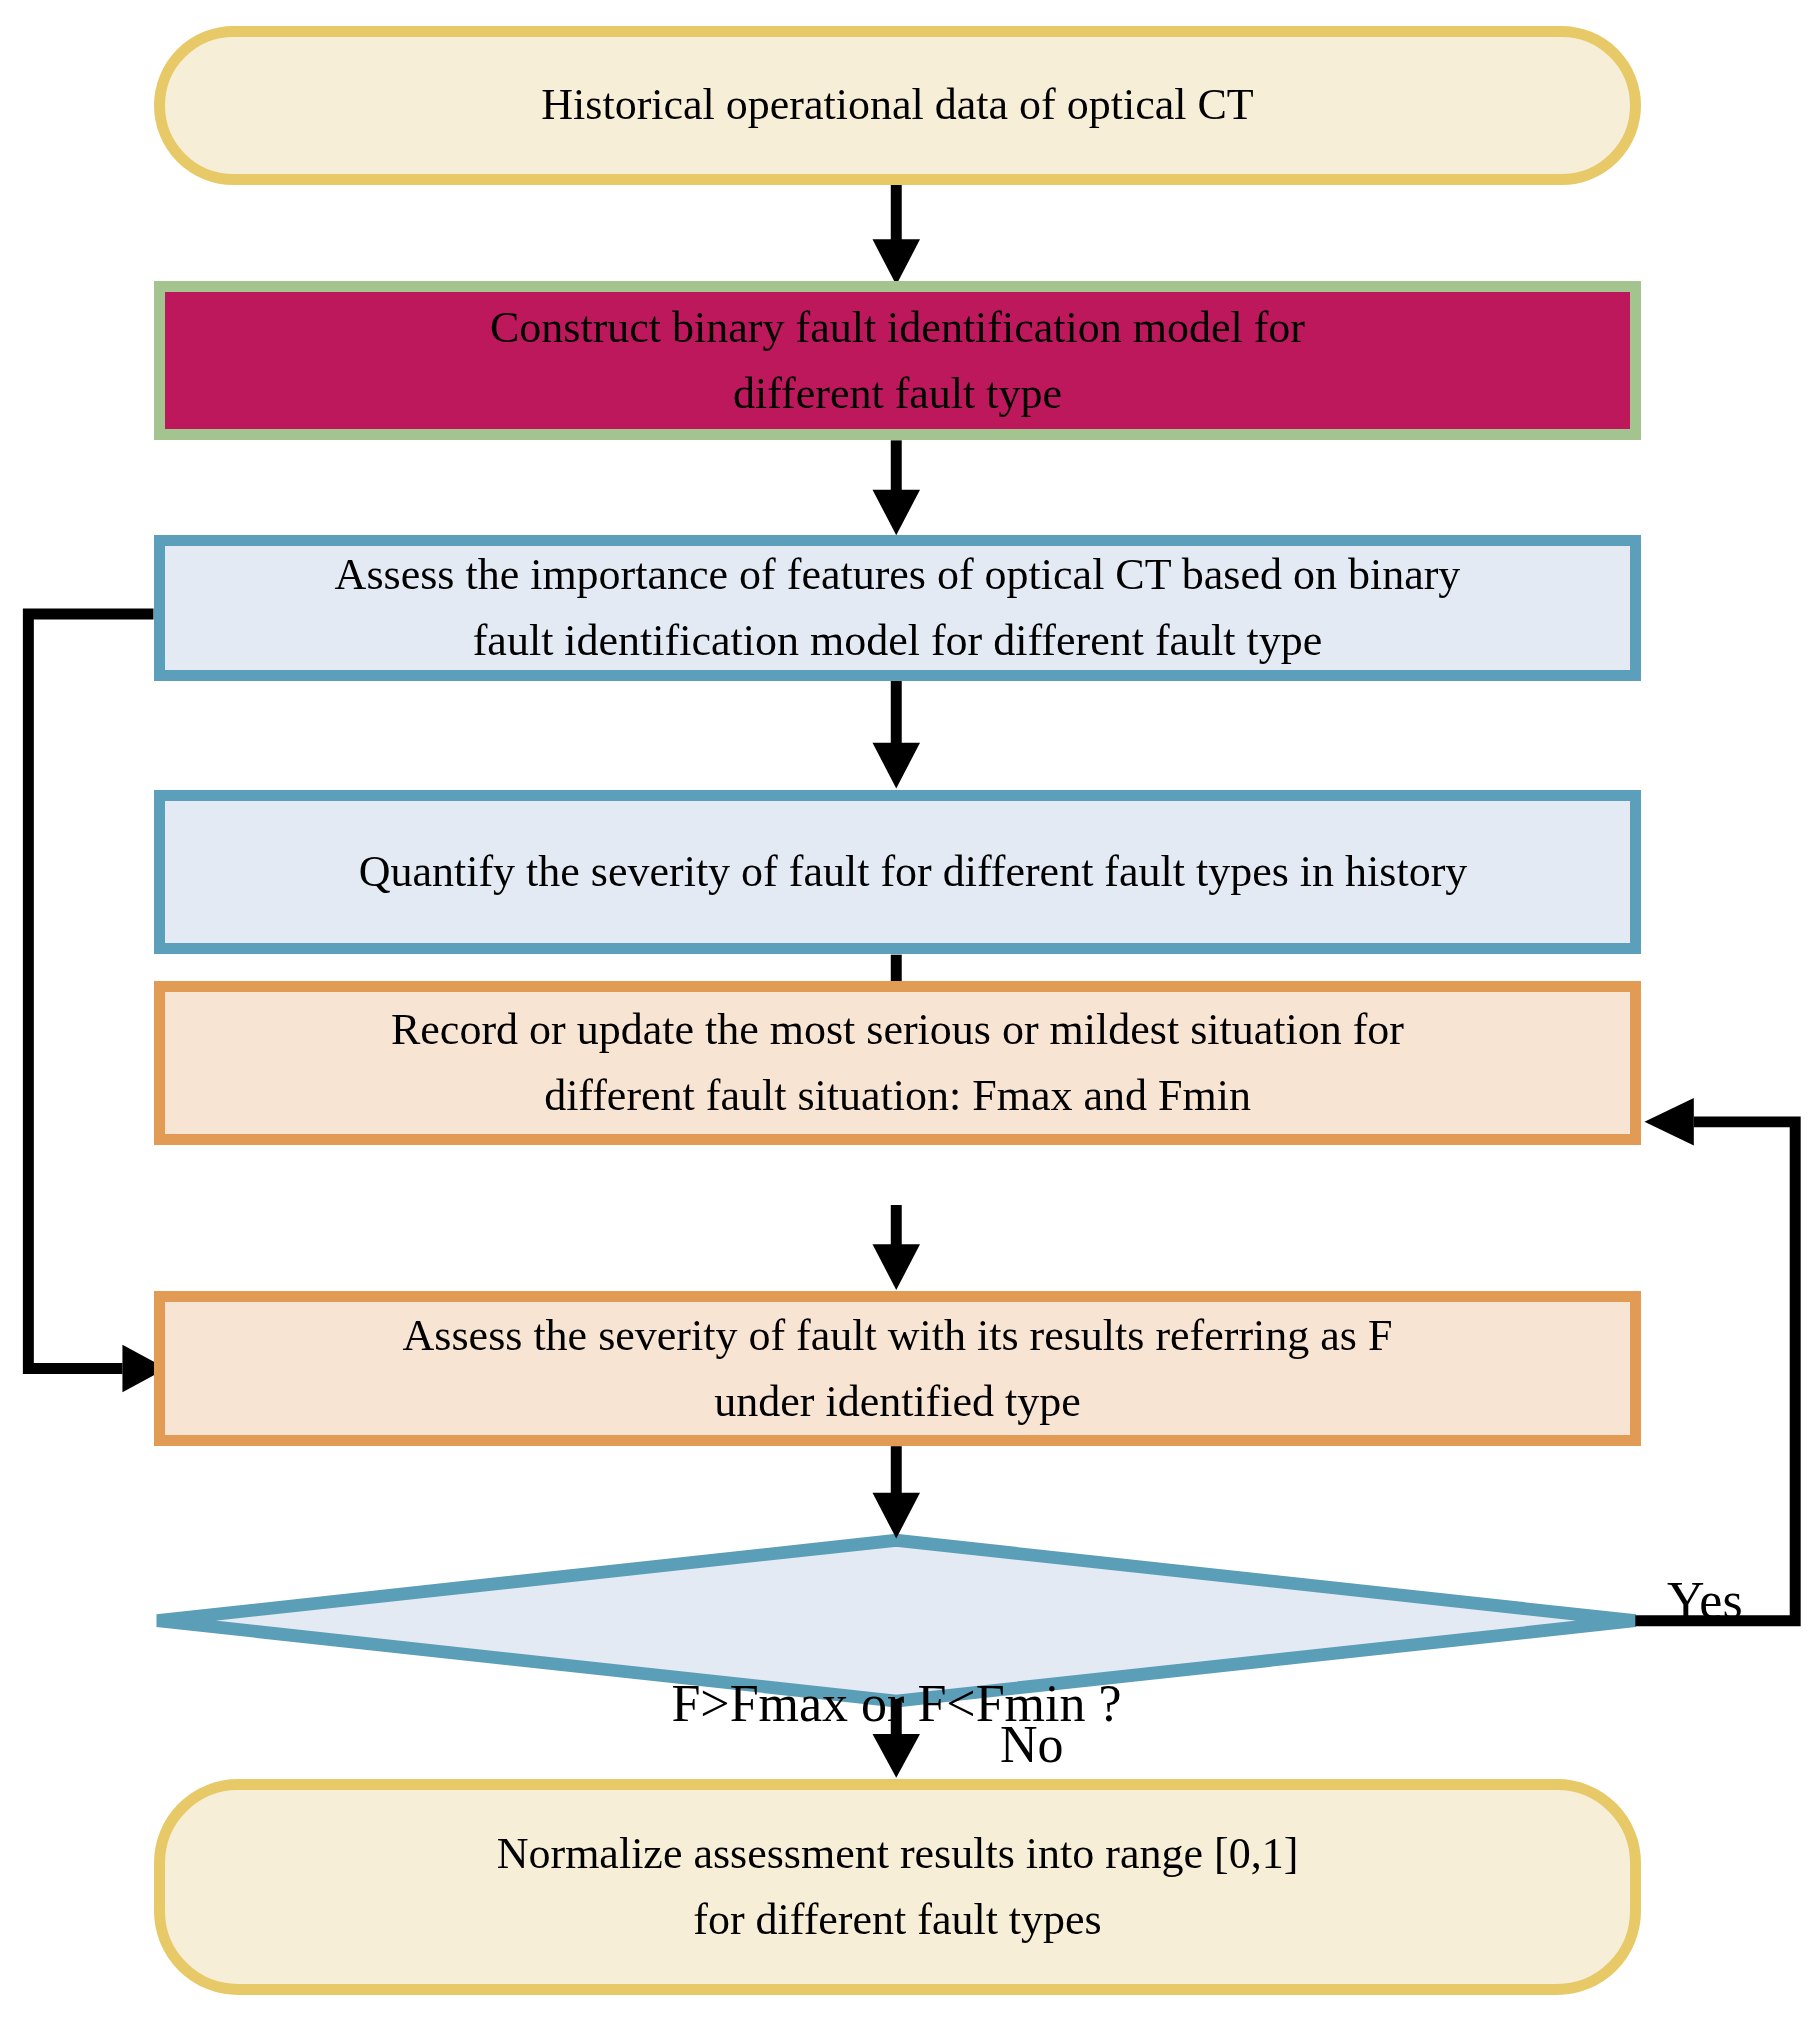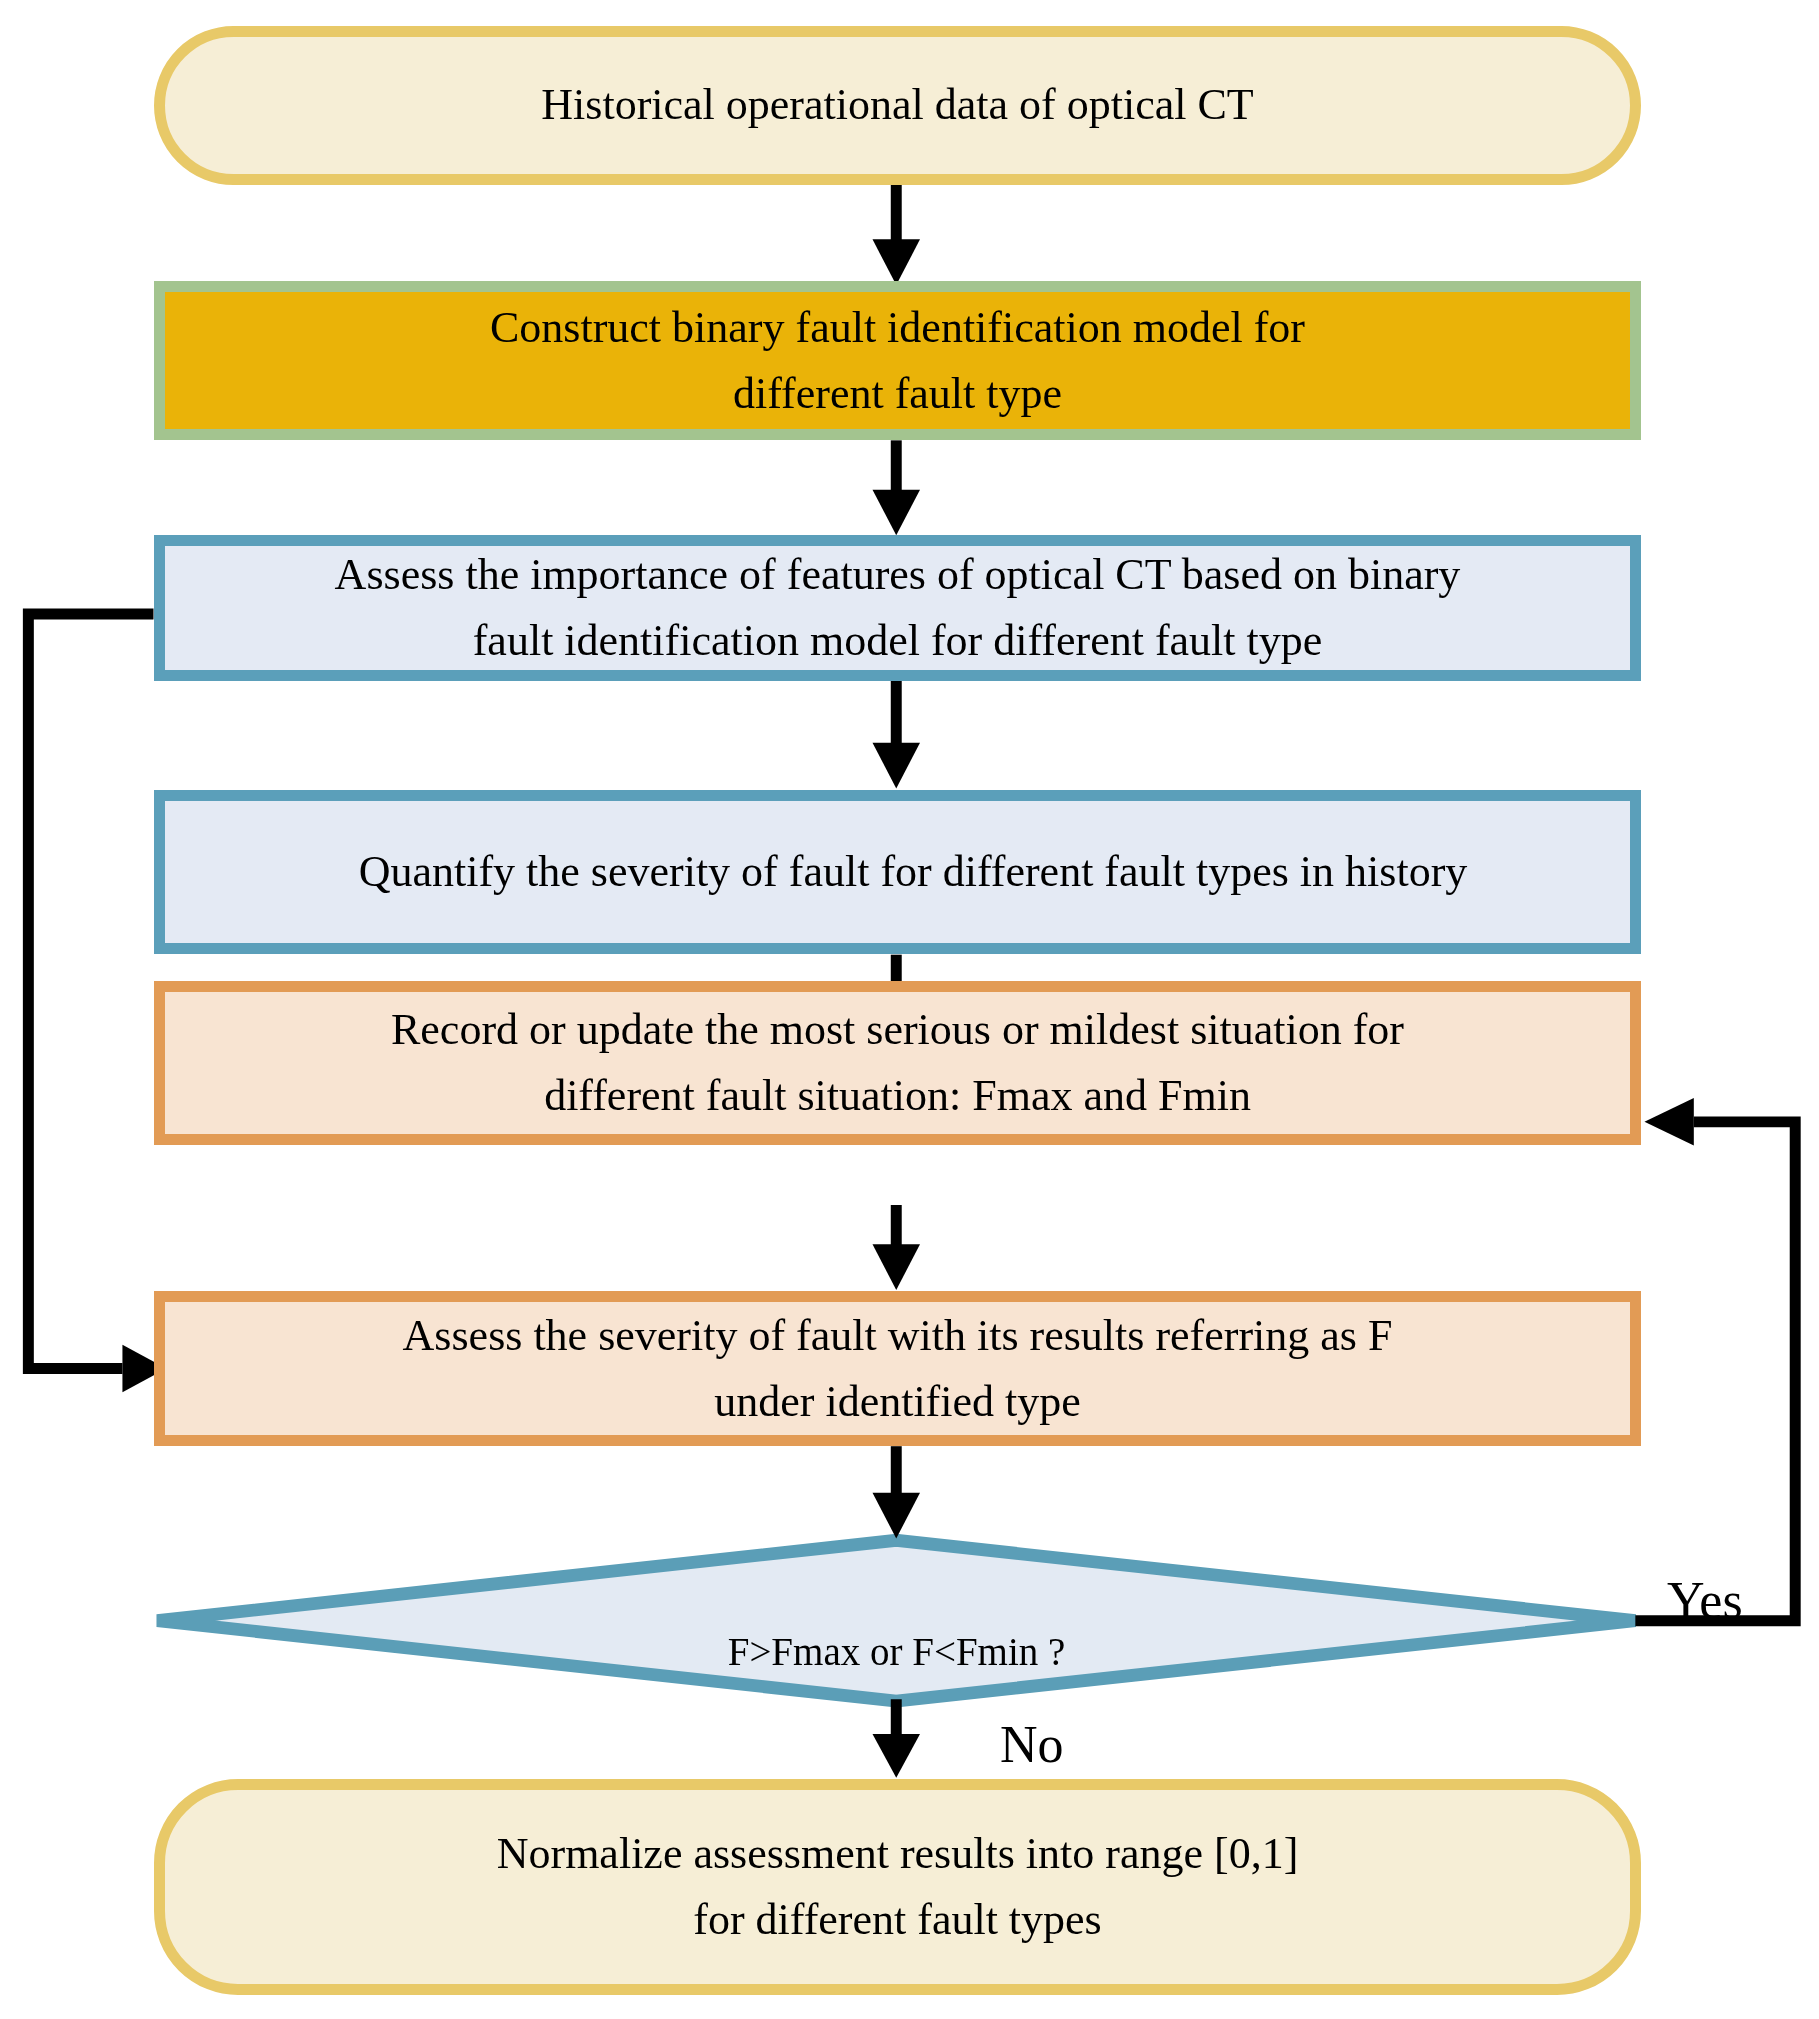--- a/index.html
+++ b/index.html
@@ -26,23 +26,23 @@
     z-index:1;
   }
   #node-start{top:25.6px;height:159px;border-radius:80px;}
   #node-construct{top:281px;height:159px;}
   #node-assess-importance{top:535px;height:146px;}
   #node-quantify{top:790px;height:164px;padding-left:31px;}
   #node-record{top:981px;height:164px;}
   #node-assess-severity{top:1291px;height:155px;}
   #node-normalize{top:1779px;height:216px;border-radius:84px;}
   .decision-text{
-    position:absolute;left:394px;top:1611px;width:1005px;height:80px;
+    position:absolute;left:394px;top:1663px;width:1005px;height:80px;
     display:flex;align-items:center;justify-content:center;
-    font-size:39px;z-index:1;
+    font-size:52px;z-index:1;
   }
   .edge-label{
     position:absolute;font-size:52px;line-height:48px;z-index:1;
   }
   #label-yes{left:1667px;top:1577px;}
   #label-no{left:1000px;top:1721px;}
   .conn{stroke:#000;fill:none;}
   .shaft{stroke:#000;stroke-width:12px;}
   .head{fill:#000;stroke:none;}
 </style>
@@ -92,21 +92,21 @@
     <g>
       <polyline class="conn" stroke-width="12" points="1790,1774 1965,1774 1965,1228 1854,1228"></polyline>
       <polygon class="head" points="1854,1202 1854,1254 1800,1228"></polygon>
     </g>
   </svg>
 
   <div class="node" id="node-start" style="background-color: rgb(246, 238, 214); border-color: rgb(232, 201, 104);">
     <div>Historical operational data of optical CT</div>
   </div>
 
-  <div class="node" id="node-construct" style="background-color: #eab308; border-color: rgb(163, 196, 143);">
+  <div class="node" id="node-construct" style="background-color: #be185d; border-color: rgb(163, 196, 143);">
     <div>Construct binary fault identification model for</div>
     <div>different fault type</div>
   </div>
 
   <div class="node" id="node-assess-importance" style="background-color: rgb(228, 234, 244); border-color: rgb(91, 159, 186);">
     <div>Assess the importance of features of optical CT based on binary</div>
     <div>fault identification model for different fault type</div>
   </div>
 
   <div class="node" id="node-quantify" style="background-color: rgb(228, 234, 244); border-color: rgb(91, 159, 186);">

